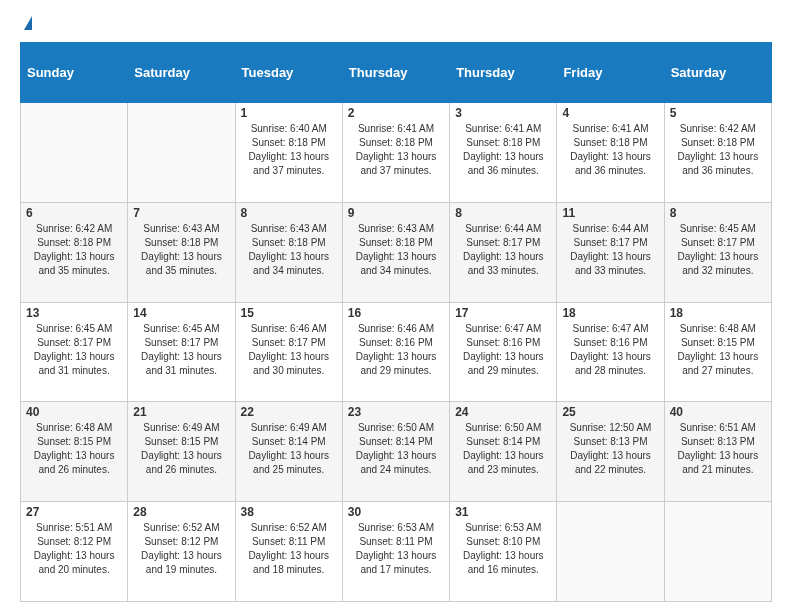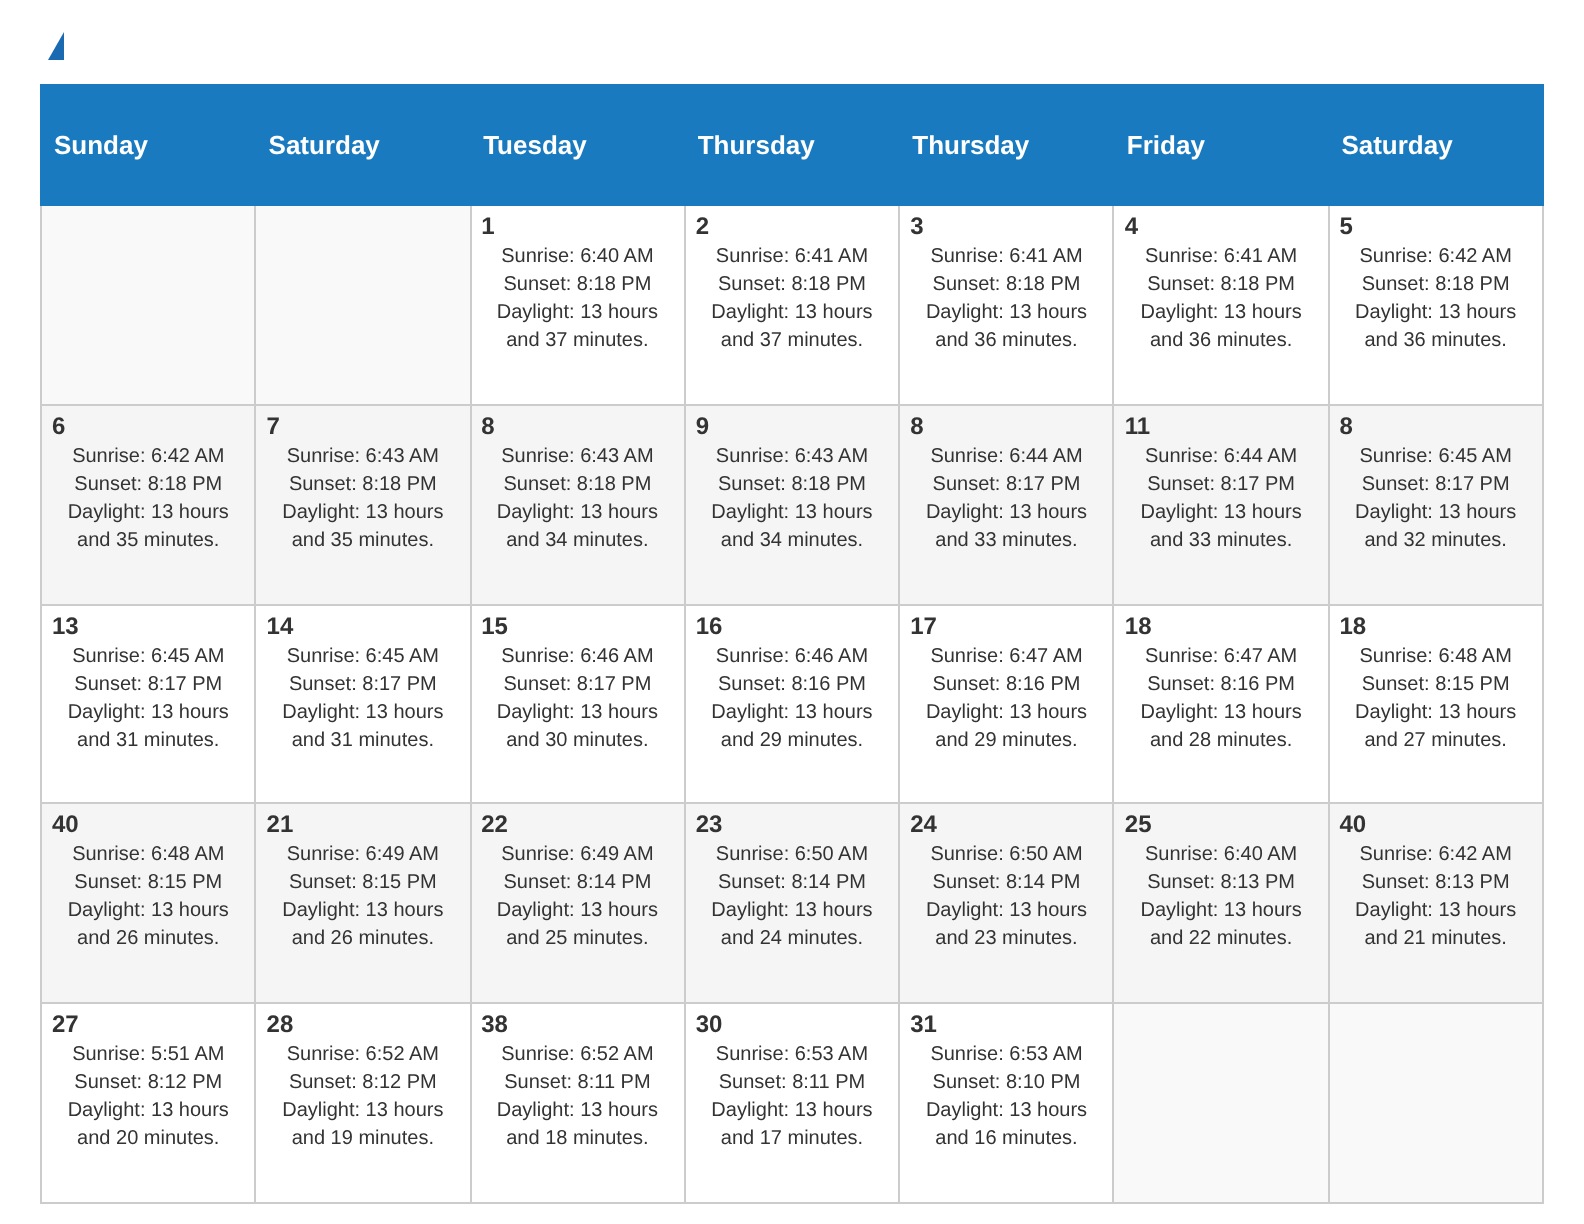--- a/index.html
+++ b/index.html
@@ -287,27 +287,27 @@
 Daylight: 13 hours and 24 minutes.</div>
           </td>
           <td>
             <span class="day-number">24</span>
             <div class="day-info">Sunrise: 6:50 AM
 Sunset: 8:14 PM
 Daylight: 13 hours and 23 minutes.</div>
           </td>
           <td>
             <span class="day-number">25</span>
-            <div class="day-info">Sunrise: 6:40 AM
+            <div class="day-info">Sunrise: 12:50 AM
 Sunset: 8:13 PM
 Daylight: 13 hours and 22 minutes.</div>
           </td>
           <td>
             <span class="day-number">40</span>
-            <div class="day-info">Sunrise: 6:42 AM
+            <div class="day-info">Sunrise: 6:51 AM
 Sunset: 8:13 PM
 Daylight: 13 hours and 21 minutes.</div>
           </td>
         </tr>
         <tr>
           <td>
             <span class="day-number">27</span>
             <div class="day-info">Sunrise: 5:51 AM
 Sunset: 8:12 PM
 Daylight: 13 hours and 20 minutes.</div>

